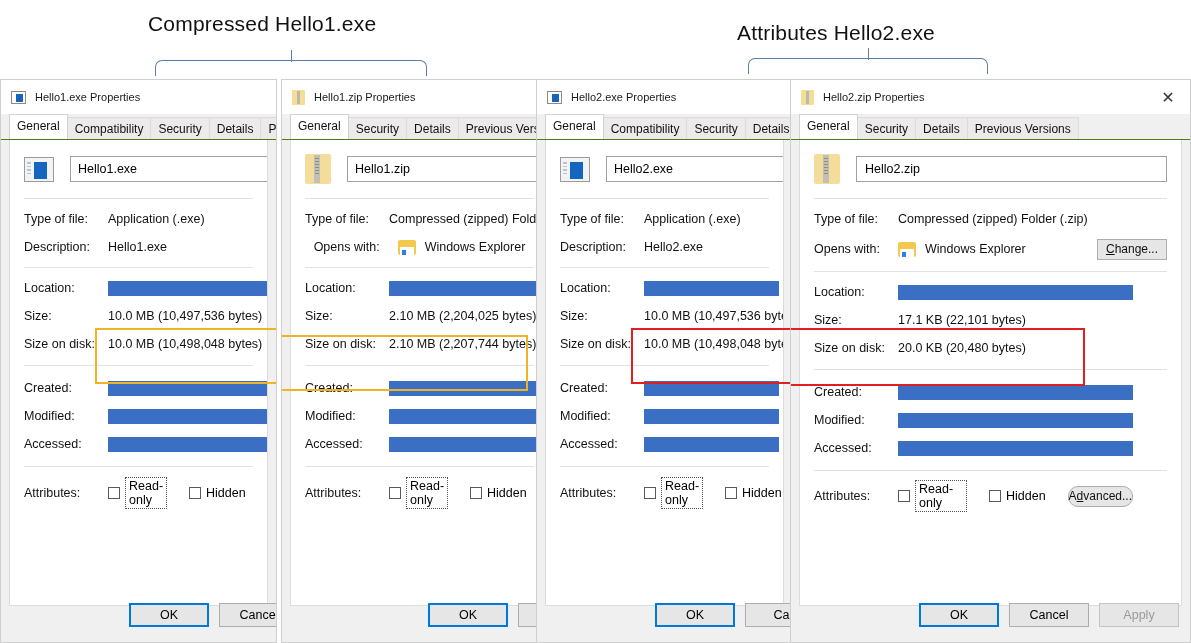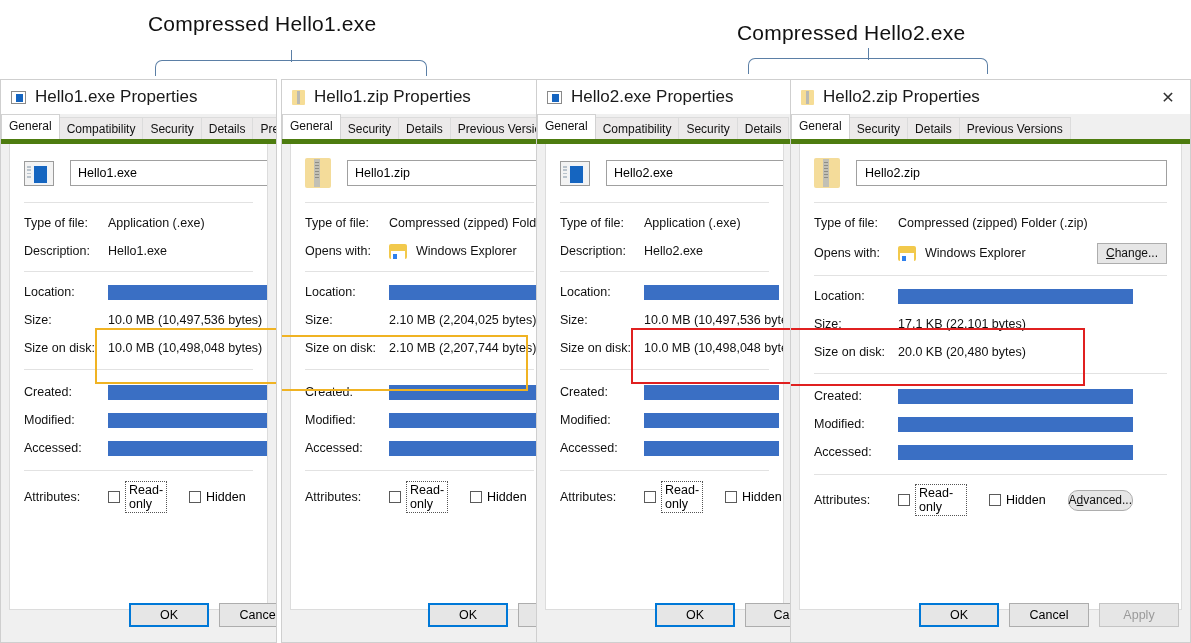--- a/index.html
+++ b/index.html
@@ -63,21 +63,21 @@
 
   .titlebar {
     height: 34px;
     background: #ffffff;
     display: flex;
     align-items: center;
     padding-left: 10px;
     position: relative;
   }
   .title-text {
-    font-size: 17px;
+    font-size: 11px;
     color: #1a1a1a;
     margin-left: 9px;
     white-space: nowrap;
   }
   .close-btn {
     position: absolute;
     right: 0; top: 0;
     width: 44px; height: 34px;
     display: flex; align-items: center; justify-content: center;
     font-size: 16px; color: #333;
@@ -114,21 +114,22 @@
     width: 3px; height: 13px;
     background: #b9b9b3;
   }
 
   
   .tabstrip {
     height: 25px;
     background: #f0f0f0;
     display: flex;
     align-items: flex-end;
-    border-bottom: 5px solid #4d7c0f;
+    padding-left: 8px;
+    border-bottom: 1px solid #4d7c0f;
     position: relative;
   }
   .tab {
     font-size: 12px;
     color: #111;
     padding: 4px 7px 5px 7px;
     white-space: nowrap;
     background: #eceaea;
     border: 1px solid #dcdcdc;
     border-bottom: none;
@@ -258,21 +259,21 @@
   .lbl {
     width: 84px;
     flex: none;
     color: #111;
     white-space: nowrap;
   }
   .val {
     white-space: nowrap;
     color: #111;
   }
-  .valflex { display: flex; align-items: center; }
+  .valflex { display: flex; align-items: center; justify-content: center; }
 
   .redact {
     height: 15px;
     background: #3a6fc4;
     flex: 1;
     min-width: 0;
   }
 
   
   .hl {
@@ -344,21 +345,21 @@
     border: 2px solid #0078d7;
     line-height: 20px;
   }
   .btn-disabled { color: #9a9a9a; border-color: #c4c4c4; background: #e6e6e6; }
 </style>
 </head>
 <body>
 
 <div class="annotation" id="ann1">Compressed Hello1.exe</div>
 <div class="bracket" id="br1"></div>
-<div class="annotation" id="ann2">Compressed Hello2.exe</div>
+<div class="annotation" id="ann2">Attributes Hello2.exe</div>
 <div class="bracket" id="br2"></div>
 
 <div class="win" id="win1">
   <div class="titlebar">
     <span class="ico-exe-sm"></span>
     <span class="title-text">Hello1.exe Properties</span>
   </div>
   <div class="tabstrip">
     <div class="tab active">General</div>
     <div class="tab">Compatibility</div>

